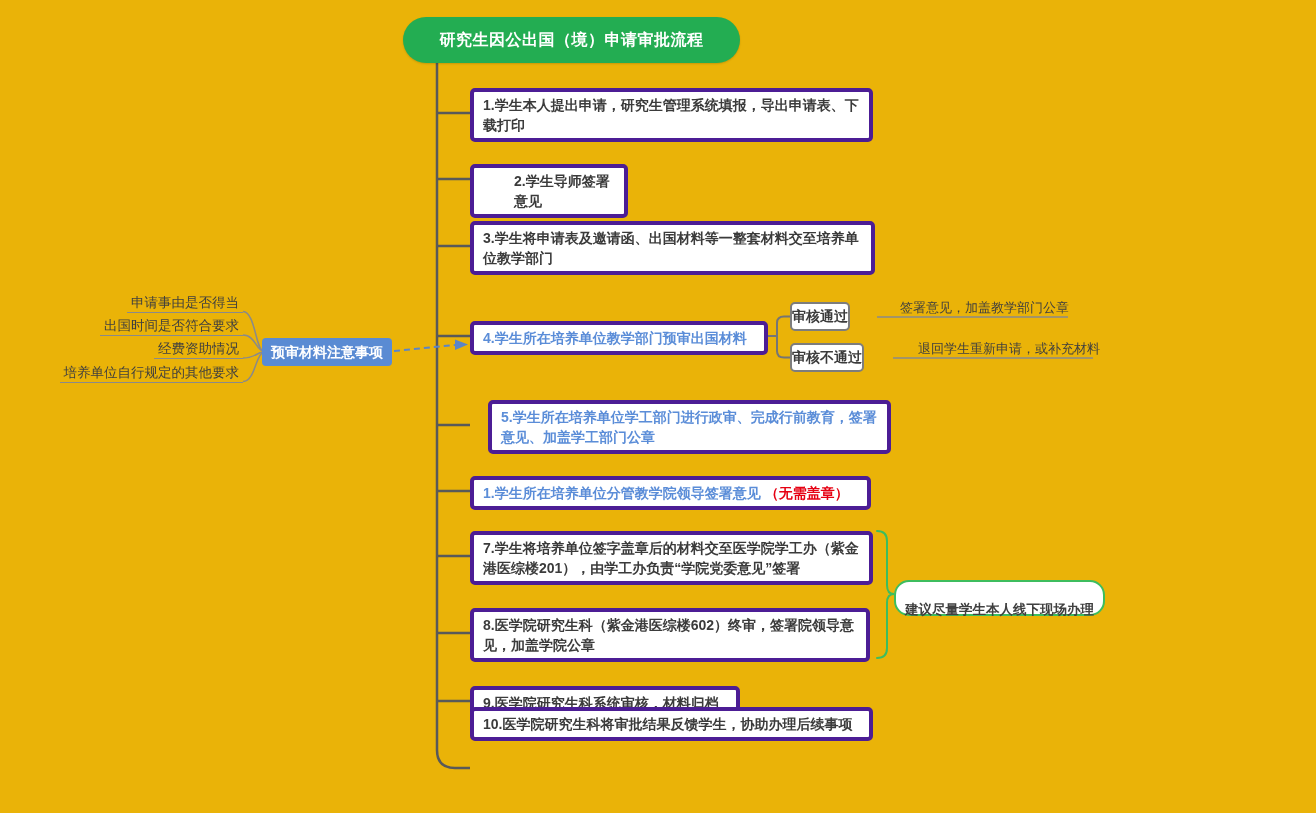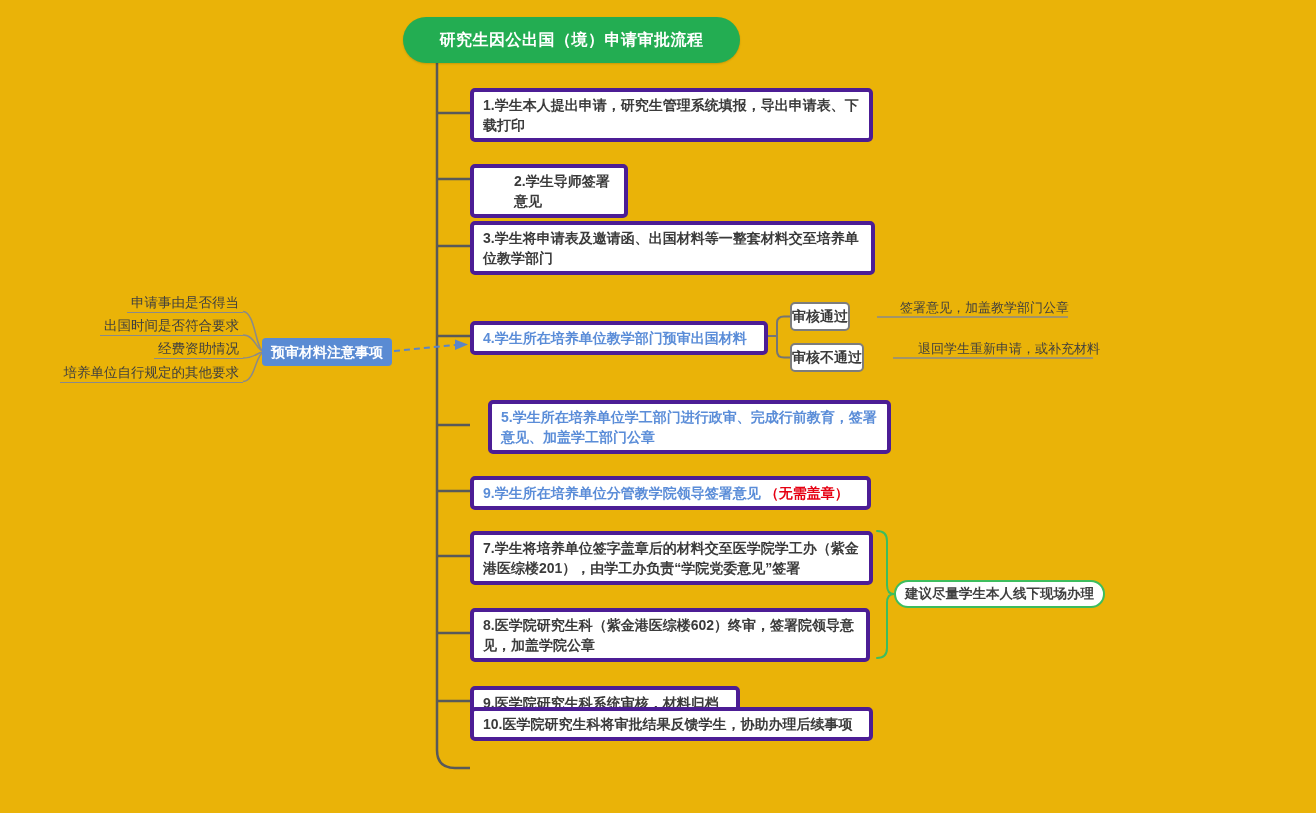--- a/index.html
+++ b/index.html
@@ -31,21 +31,21 @@
     font-size:13.5px;color:#3f3f3f;white-space:nowrap;line-height:17px;
     border-bottom:1.5px solid #8a8a8a;padding:1px 4px 1px 4px;font-weight:500;
   }
   .note-box{
     background:#5a8bd3;color:#ffffff;font-size:14px;font-weight:bold;
     border-radius:4px;text-align:center;line-height:28px;height:28px;width:130px;
   }
   .advice-box{
     background:#ffffff;border:2px solid #3dbd5e;border-radius:15px;
     font-size:13.5px;font-weight:bold;color:#404040;line-height:24px;height:28px;
-    padding:0 9px;white-space:nowrap;
+    padding:16px 9px;white-space:nowrap;
   }
 </style>
 </head>
 <body>
 
 <div id="canvas">
 
   <svg class="wires" width="1316" height="813" viewBox="0 0 1316 813">
 
     <path d="M 437 63 L 437 750 Q 437 768 455 768 L 470 768" fill="none" stroke="#595959" stroke-width="2.5"></path>
@@ -84,21 +84,21 @@
 
   <div class="node step" style="left:470px;top:164px;width:158px;padding-left:40px;">2.学生导师签署意见</div>
 
   <div class="node step" style="left:470px;top:221px;width:405px;">3.学生将申请表及邀请函、出国材料等一整套材料交至培养单位教学部门</div>
 
   <div class="node step blue" style="left:470px;top:321px;width:298px;">4.学生所在培养单位教学部门预审出国材料</div>
 
   <div class="node step blue" style="left:488px;top:400px;width:403px;">5.学生所在培养单位学工部门进行政审、完成行前教育，签署意见、加盖学工部门公章</div>
 
   <div class="node step blue" style="left:470px;top:476px;width:401px;">
-    <span>9.学生所在培养单位分管教学院领导签署意见</span><span class="red-note">（无需盖章）</span>
+    <span>1.学生所在培养单位分管教学院领导签署意见</span><span class="red-note">（无需盖章）</span>
   </div>
 
   <div class="node step" style="left:470px;top:531px;width:403px;">7.学生将培养单位签字盖章后的材料交至医学院学工办（紫金港医综楼201），由学工办负责“学院党委意见”签署</div>
 
   <div class="node step" style="left:470px;top:608px;width:400px;">8.医学院研究生科（紫金港医综楼602）终审，签署院领导意见，加盖学院公章</div>
 
   <div class="node step" style="left:470px;top:686px;width:270px;">9.医学院研究生科系统审核，材料归档</div>
 
   <div class="node step" style="left:470px;top:707px;width:403px;">10.医学院研究生科将审批结果反馈学生，协助办理后续事项</div>
 

